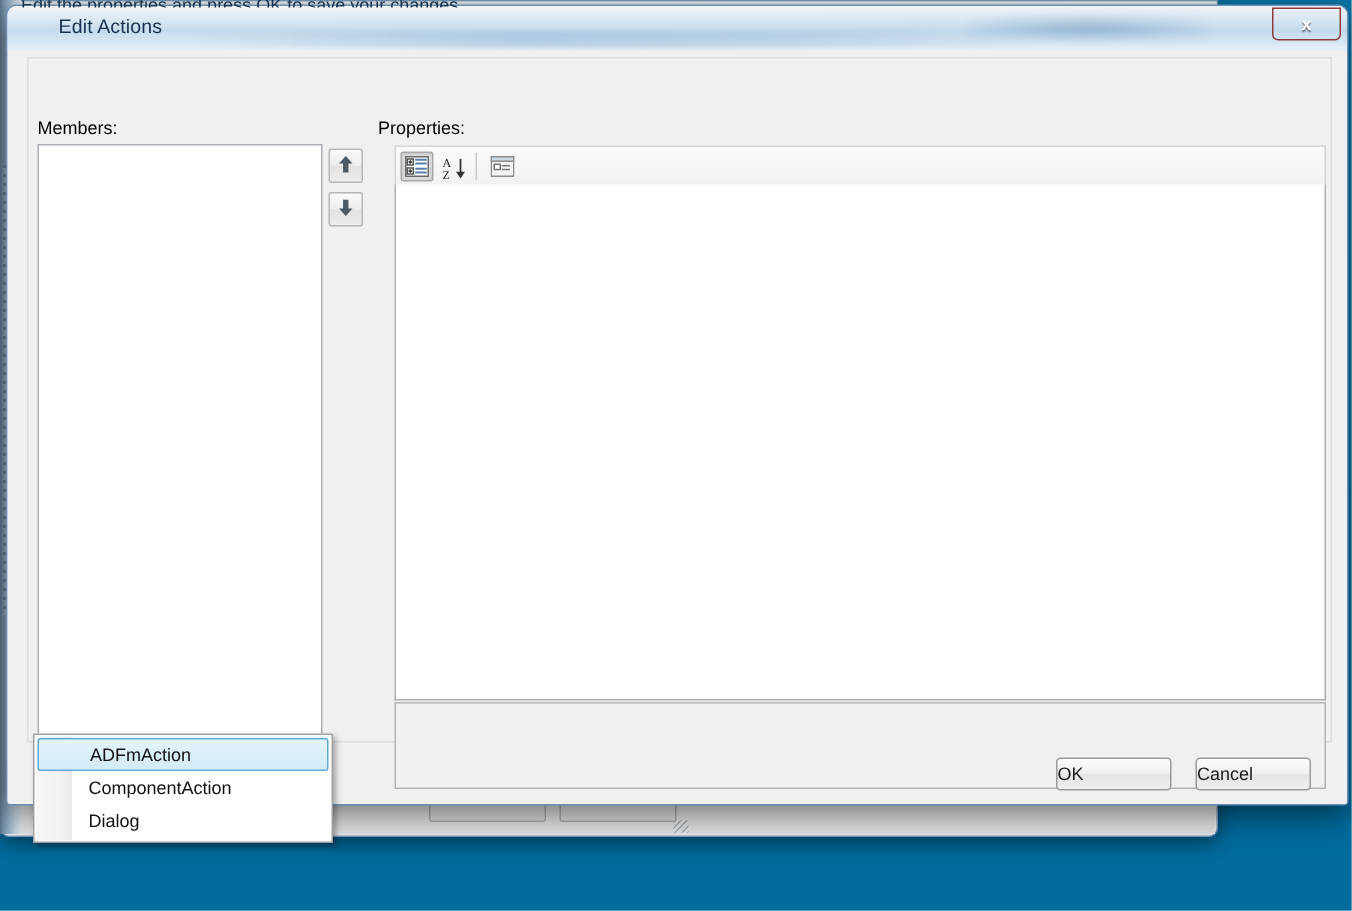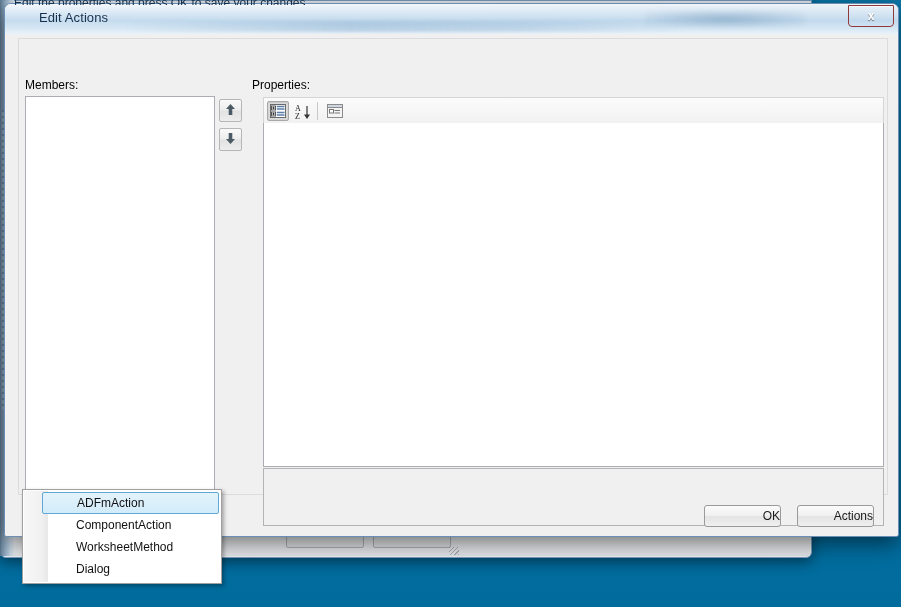--- a/index.html
+++ b/index.html
@@ -275,21 +275,21 @@
   
   .btn {
     position: absolute;
     height: 22px;
     border: 1px solid #9a9a9a;
     border-radius: 3px;
     background: linear-gradient(180deg, #fbfbfb 0%, #f0f0f0 48%, #e4e4e4 52%, #efefef 100%);
     font-family: "Liberation Sans", sans-serif;
     font-size: 12px;
     color: #1a1a1a;
-    text-align: right;
+    text-align: left;
     cursor: pointer;
     box-sizing: border-box;
     line-height: 20px;
   }
   .btn.disabled {
     color: #a0a0a0;
     border-color: #c4c4c4;
     background: linear-gradient(180deg, #f6f6f6 0%, #f0f0f0 100%);
     cursor: default;
   }
@@ -343,21 +343,21 @@
   
   #add-menu {
     position: absolute;
     left: 22px;
     top: 489px;
     width: 200px;
     background: #fff;
     border: 1px solid #a0a0a0;
     box-shadow: 2px 2px 4px rgba(0,0,0,.32);
     z-index: 50;
-    padding: 2px 0 3px 17px;
+    padding: 2px 0 3px 0;
     box-sizing: border-box;
   }
   #add-menu .gutter {
     position: absolute;
     left: 1px; top: 1px; bottom: 1px;
     width: 24px;
     background: linear-gradient(90deg, #f7f7f7 0%, #f1f1f1 70%, #e8e8e8 100%);
   }
   .menu-item {
     position: relative;
@@ -472,23 +472,22 @@
     <div class="propgrid-desc"></div>
 
     <div id="add-split-button">
       <div id="add-label">Add</div>
       <div id="add-dropdown-arrow"></div>
     </div>
 
     <div class="btn disabled" id="remove-button">Remove</div>
 
     <div class="btn" id="ok-button">OK</div>
-    <div class="btn" id="cancel-button">Actions</div>
+    <div class="btn" id="cancel-button">Cancel</div>
   </div>
 </div>
 
 <div id="add-menu">
   <div class="gutter"></div>
   <div class="menu-item selected">ADFmAction</div>
   <div class="menu-item">ComponentAction</div>
-  <div class="menu-item">WorksheetMethod</div>
   <div class="menu-item">Dialog</div>
 </div>
 
 </body></html>

